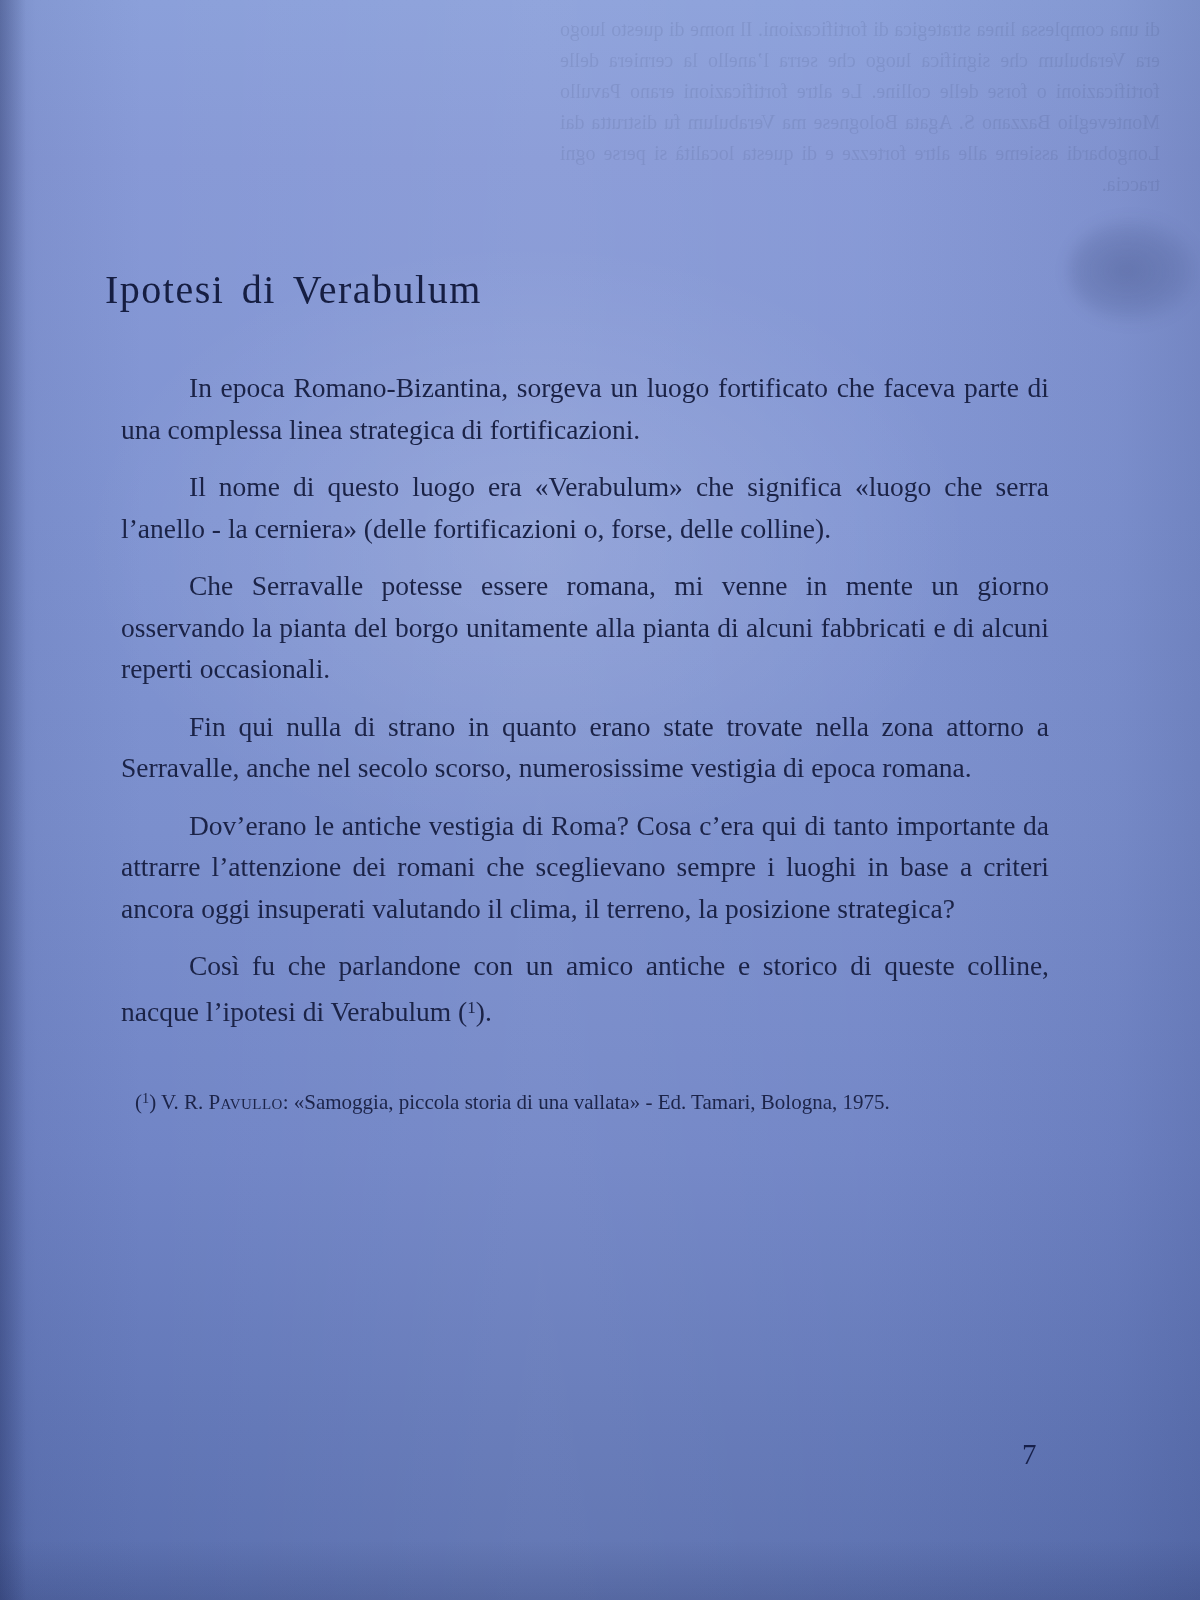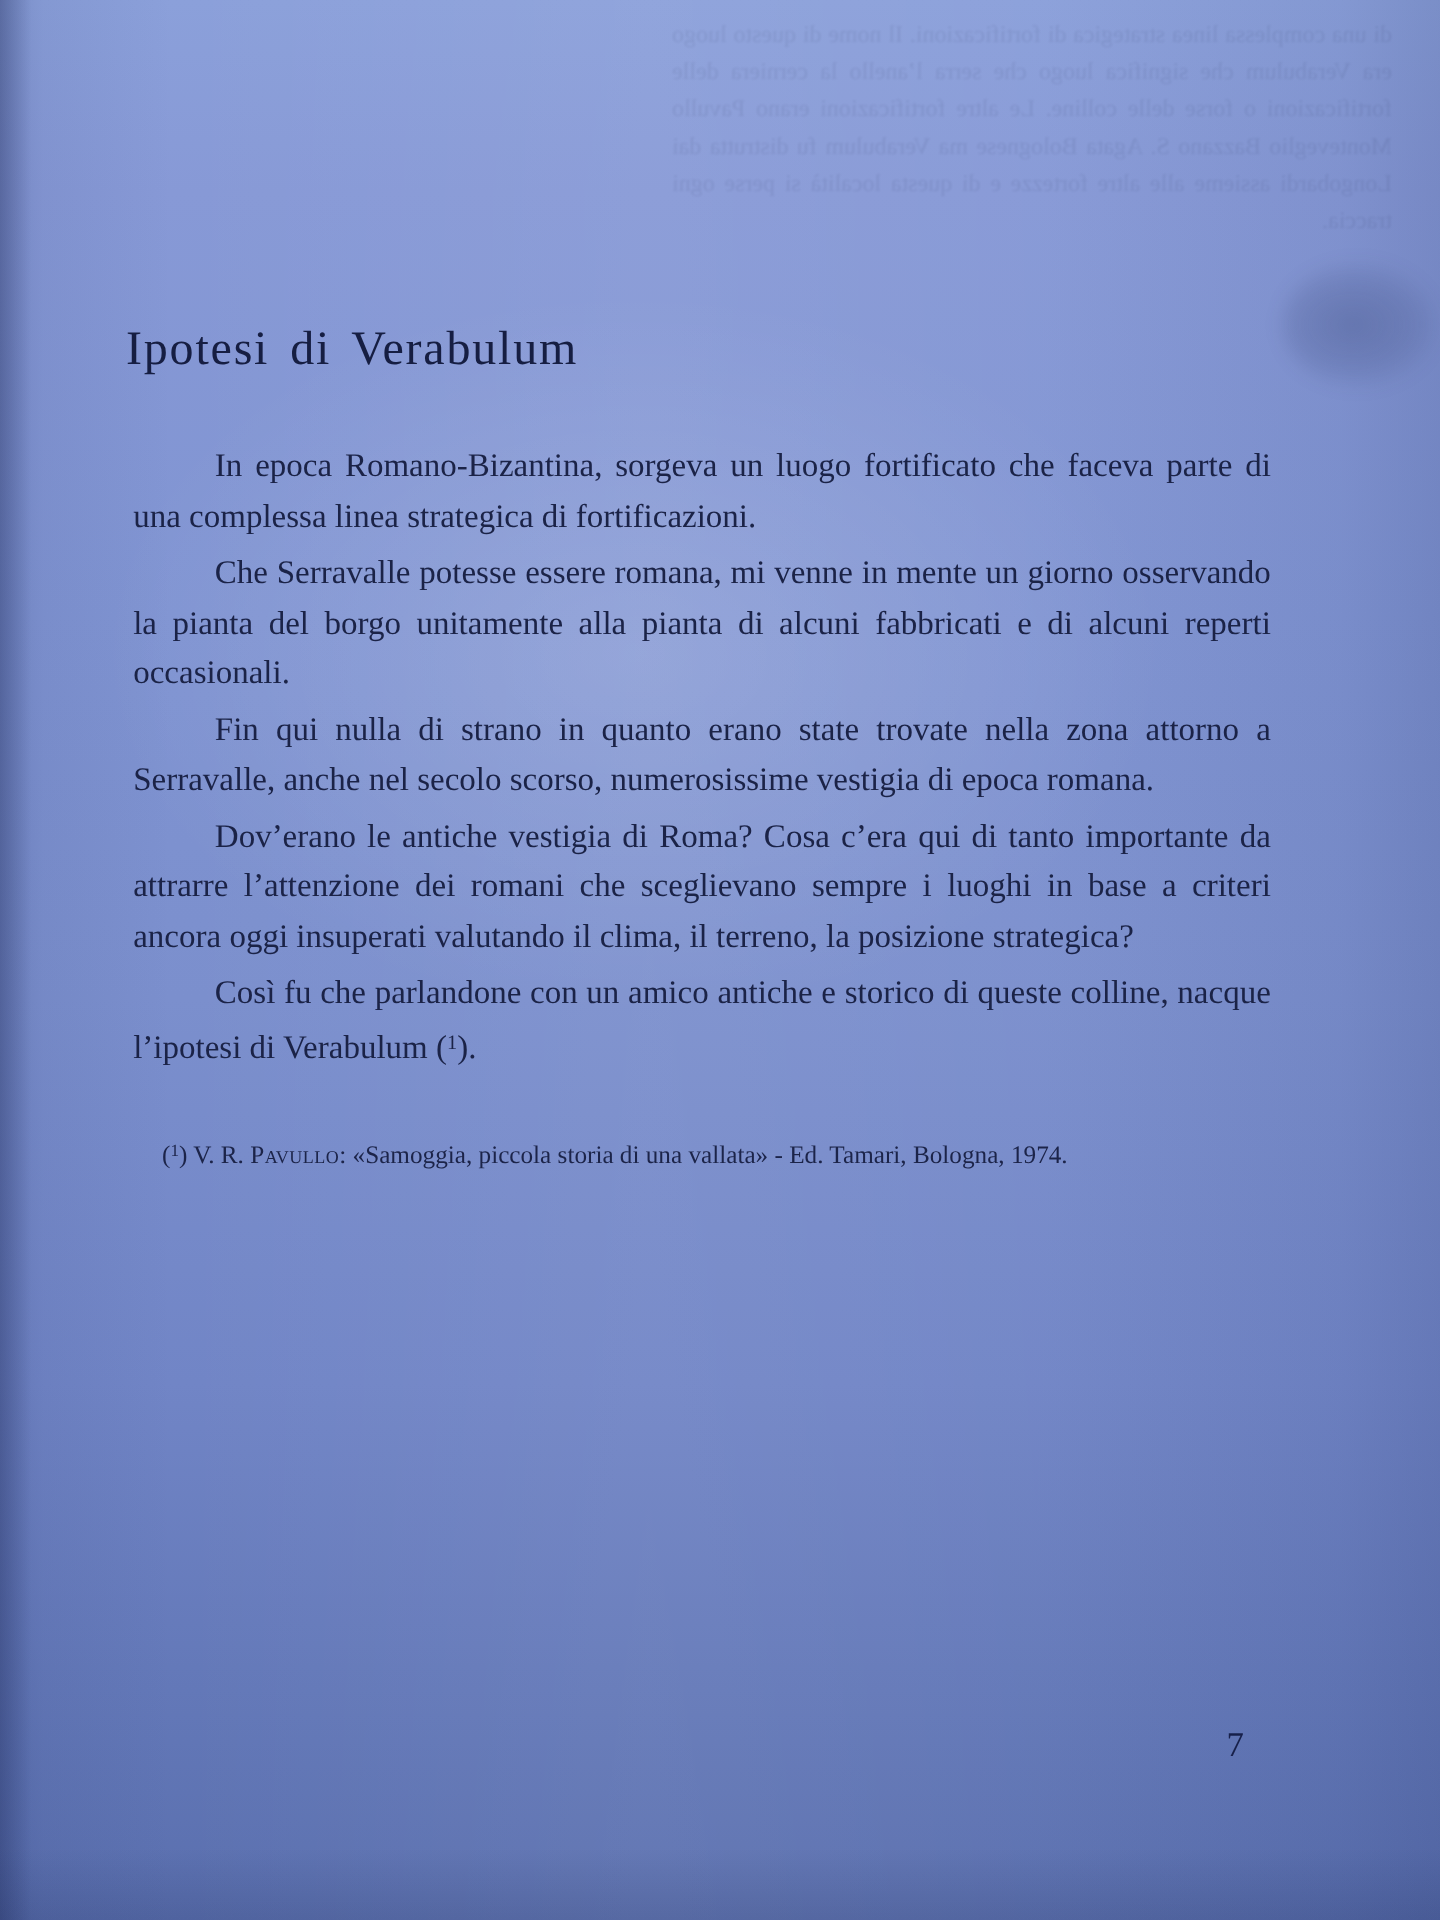--- a/index.html
+++ b/index.html
@@ -114,21 +114,21 @@
   }
   .body {
     margin-top: 54px;
     font-size: 27.5px;
     line-height: 41.5px;
     text-align: justify;
     text-justify: inter-word;
     color: #1b2347;
   }
   .body p {
-    margin: 6px;
+    margin: 16px;
     text-indent: 68px;
     hyphens: manual;
     font-family: Liberation Serif, serif;
   }
   .footnote {
     margin-top: 52px;
     margin-left: 30px;
     font-size: 21px;
     line-height: 28px;
     color: #1c2449;
@@ -169,25 +169,26 @@
   <div class="smudge"></div>
 
   <div class="bleed">di una complessa linea strategica di fortificazioni. Il nome di questo luogo era Verabulum che significa luogo che serra l’anello la cerniera delle fortificazioni o forse delle colline. Le altre fortificazioni erano Pavullo Monteveglio Bazzano S. Agata Bolognese ma Verabulum fu distrutta dai Longobardi assieme alle altre fortezze e di questa località si perse ogni traccia.</div>
 
   <div class="content">
 
     <h1 class="title">Ipotesi  di  Verabulum</h1>
 
     <div class="body">
       <p>In epoca Romano-Bizantina, sorgeva un luogo fortificato che faceva parte di una complessa linea strategica di fortificazioni.</p>
+      <p>Il nome di questo luogo era «Verabulum» che significa «luogo che serra l’anello - la cerniera» (delle fortificazioni o, forse, delle colline).</p>
       <p>Che Serravalle potesse essere romana, mi venne in mente un giorno osservando la pianta del borgo unitamente alla pianta di alcuni fabbricati e di alcuni reperti occasionali.</p>
       <p>Fin qui nulla di strano in quanto erano state trovate nella zona attorno a Serravalle, anche nel secolo scorso, numerosissime vestigia di epoca romana.</p>
       <p>Dov’erano le antiche vestigia di Roma? Cosa c’era qui di tanto importante da attrarre l’attenzione dei romani che sceglievano sempre i luoghi in base a criteri ancora oggi insuperati valutando il clima, il terreno, la posizione strategica?</p>
       <p><span>Così fu che parlandone con un amico antiche e storico di queste colline, nacque l’ipotesi di Verabulum (</span><sup>1</sup><span>).</span></p>
     </div>
 
-    <div class="footnote"><span>(</span><sup>1</sup><span>)</span> <span>V. R. </span><span class="sc">Pavullo</span><span>: </span><span>«Samoggia, piccola storia di una vallata» - Ed. Tamari, Bologna, 1974.</span></div>
+    <div class="footnote"><span>(</span><sup>1</sup><span>)</span> <span>V. R. </span><span class="sc">Pavullo</span><span>: </span><span>«Samoggia, piccola storia di una vallata» - Ed. Tamari, Bologna, 1975.</span></div>
 
   </div>
 
   <div class="folio">7</div>
 
 </div>
 
 </body></html>

